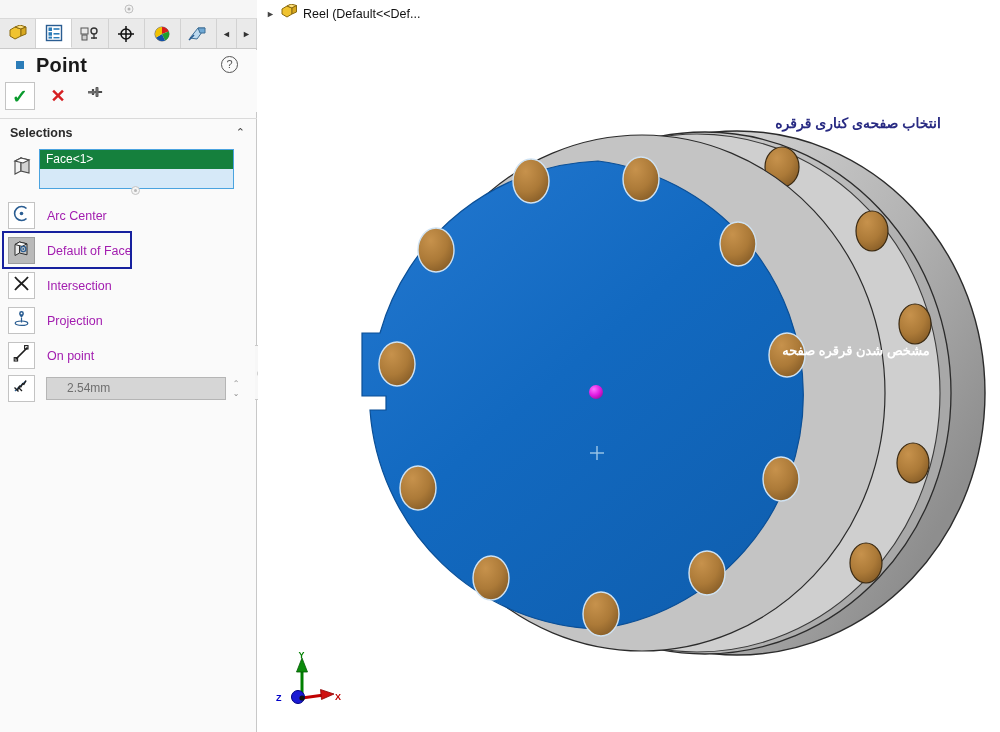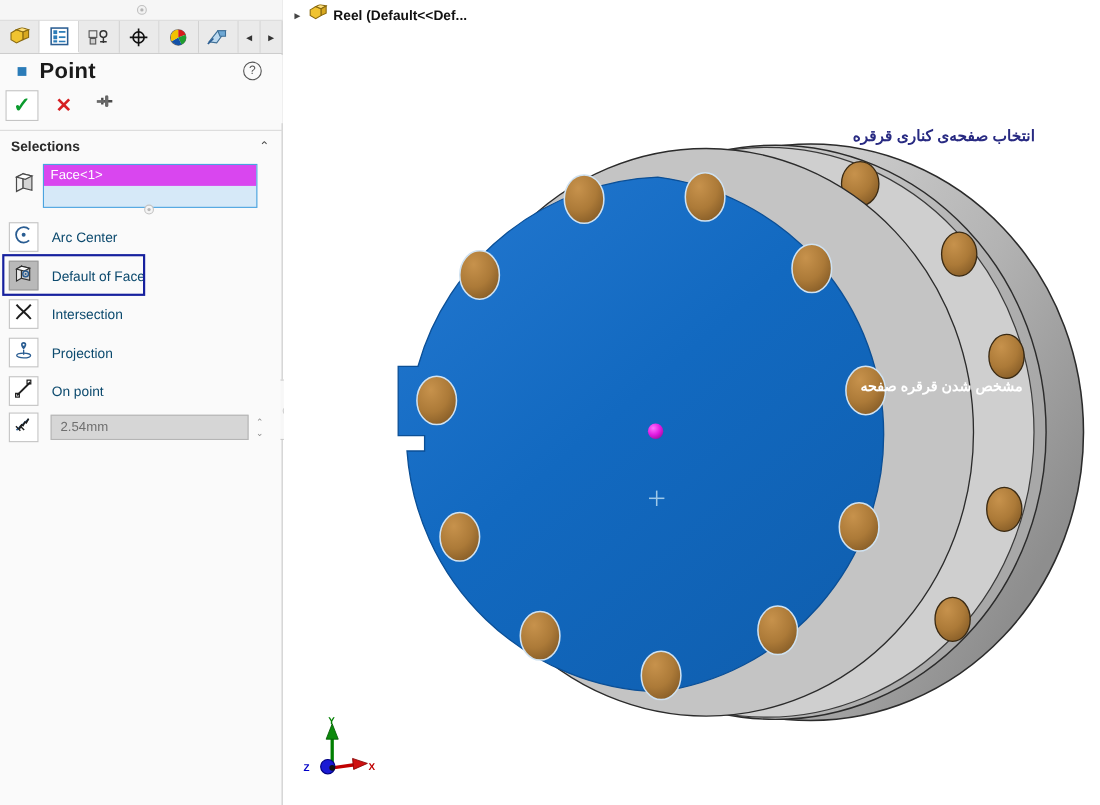--- a/index.html
+++ b/index.html
@@ -179,21 +179,21 @@
   #sel-listbox {
     position: absolute;
     left: 39px; top: 3px;
     width: 195px; height: 40px;
     border: 1px solid #4aa3df;
     background: #d6e9f8;
     overflow: hidden;
   }
   #sel-listbox .item {
     height: 19px;
-    background: #d946ef;
+    background: #15803d;
     color: #ffffff;
     font-size: 12px;
     line-height: 19px;
     padding-left: 6px;
     white-space: nowrap;
     cursor: pointer;
   }
   #sel-handle {
     position: absolute;
     left: 131px; top: 186px;
@@ -228,21 +228,21 @@
     cursor: pointer;
     flex: 0 0 auto;
   }
   .opt-box.pressed {
     background: #b9b9b9;
     border: 1px solid #9c9c9c;
   }
   .opt-label {
     margin-left: 12px;
     font-size: 12.5px;
-    color: #0c4a6e;
+    color: #a21caf;
   }
   #sel-frame {
     position: absolute;
     left: 2px; top: 231px;
     width: 130px; height: 38px;
     border: 2px solid #16209e;
     pointer-events: none;
   }
 
   
@@ -253,21 +253,21 @@
     display: flex; align-items: center;
   }
   #num-field {
     margin-left: 11px;
     width: 180px; height: 23px;
     background: #d6d6d6;
     border: 1px solid #b5b5b5;
     font-size: 12px;
     color: #6f6f6f;
     line-height: 21px;
-    padding-left: 8px;
+    padding-left: 20px;
   }
   #num-spin {
     width: 14px; height: 24px;
     margin-left: 3px;
     display: flex; flex-direction: column;
     justify-content: center; align-items: center;
     color: #8a8a8a; font-size: 8px; line-height: 10px;
     cursor: pointer;
   }
 
@@ -304,21 +304,20 @@
     color: #444;
     cursor: pointer;
     width: 10px;
   }
   #doc-bar .doc-icon { margin-left: 4px; display: block; }
   #doc-bar .doc-text {
     margin-left: 5px;
     font-size: 12.5px;
     color: #111;
     white-space: nowrap;
-    font-weight: bold;
   }
 
   
   #viewport {
     position: absolute;
     left: 258px; top: 28px;
     width: 867px; height: 704px;
     background: #ffffff;
     overflow: hidden;
   }

